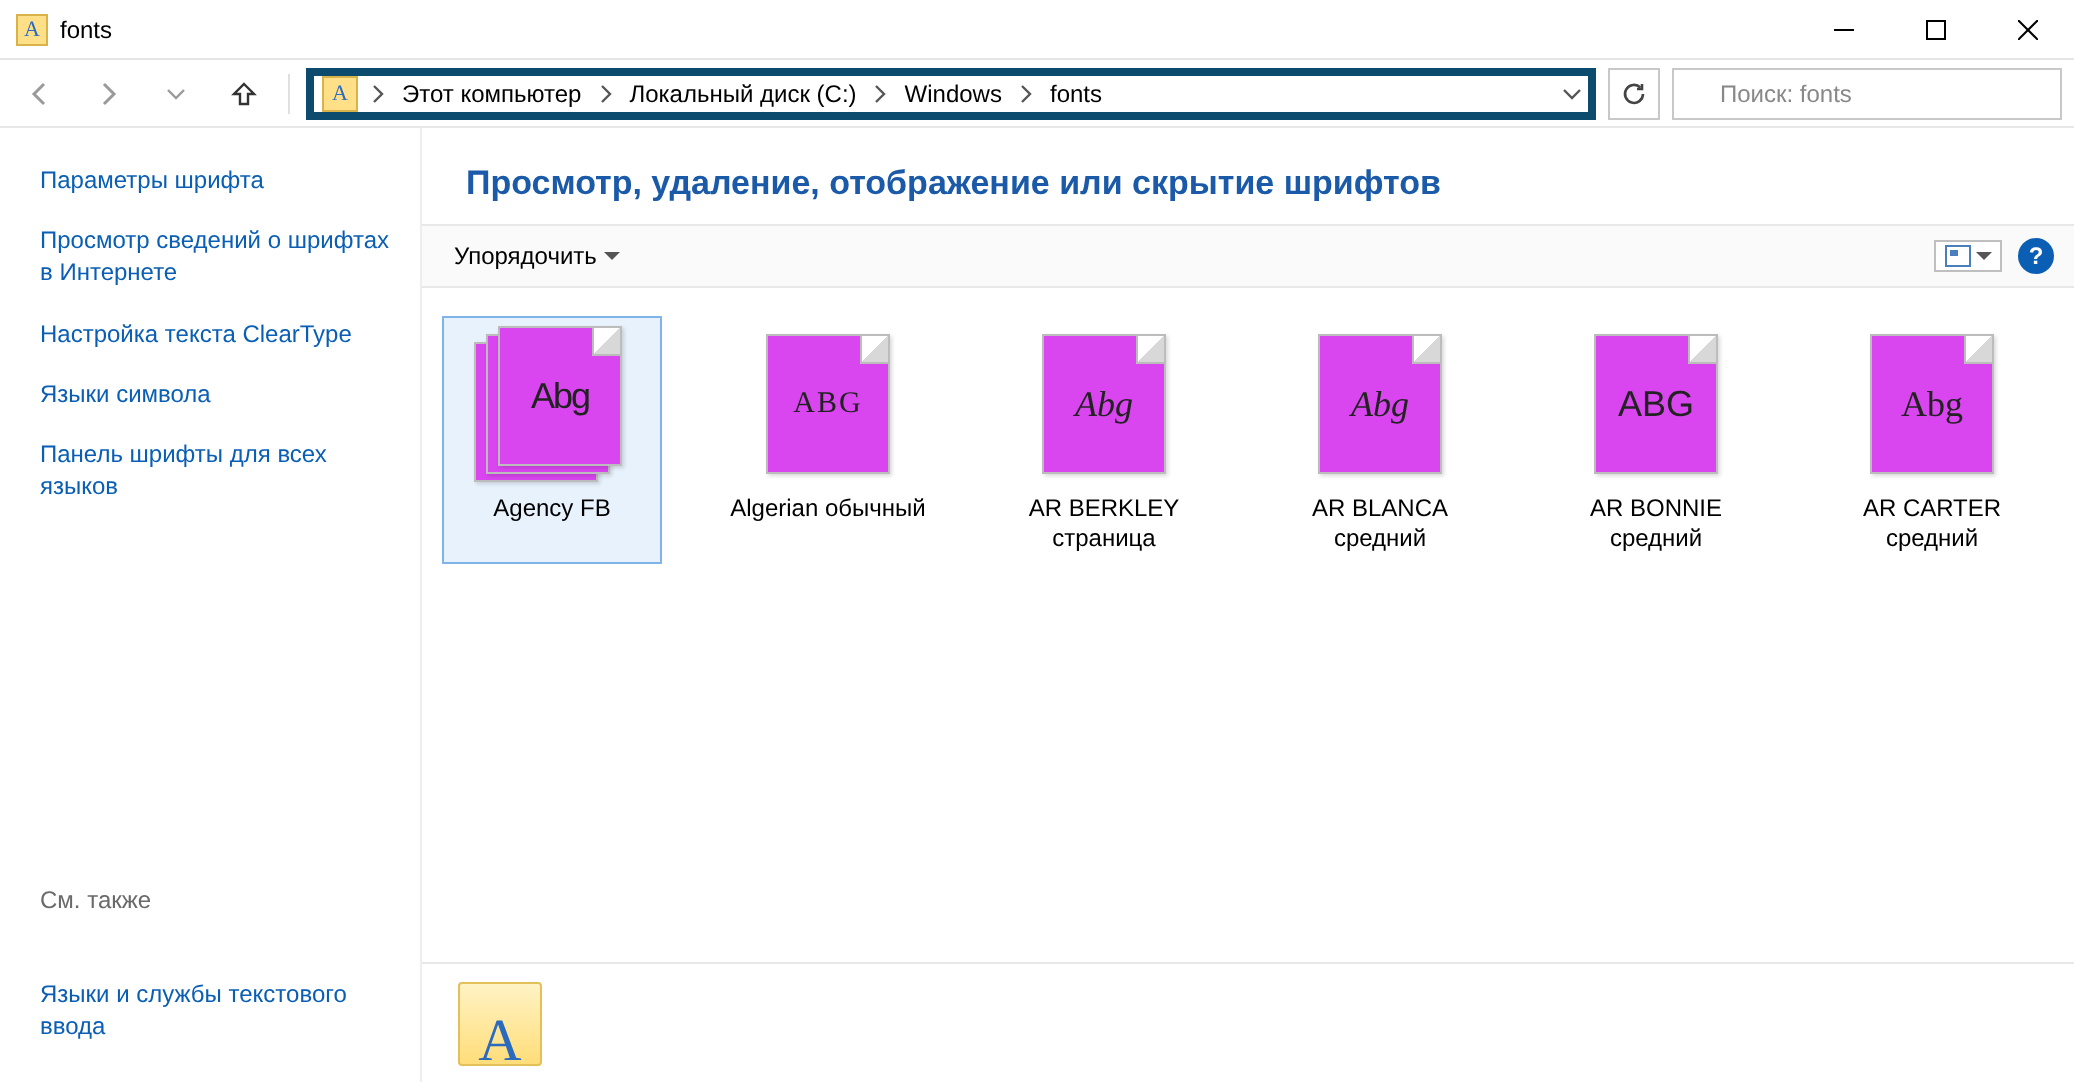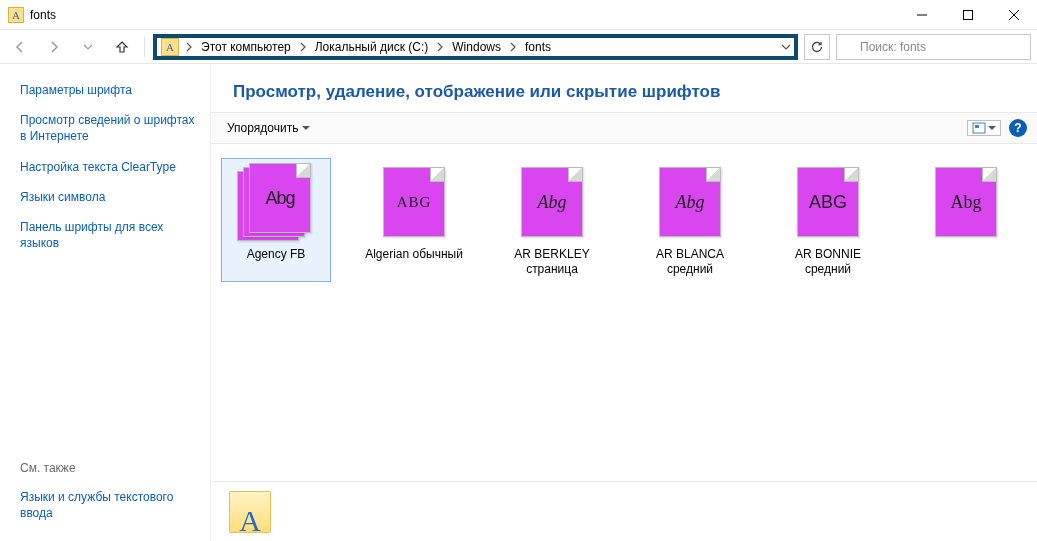--- a/index.html
+++ b/index.html
@@ -22,21 +22,21 @@
 .chev{width:12px;display:flex;align-items:center;justify-content:center;color:#555}
 .addrbox .grow{flex:1}
 .refreshbtn{width:26px;height:26px;border:1px solid #c8c8c8;display:flex;align-items:center;justify-content:center;color:#444}
 .searchbox{width:195px;height:26px;border:1px solid #c8c8c8;display:flex;align-items:center;padding:0 21px;color:#777}
 .searchbox input{border:none;outline:none;flex:1;font-size:12px;color:#333}
 .searchbox input::placeholder{color:#888}
 .body{display:flex;height:calc(541px - 30px - 34px)}
 .sidebar{width:210px;padding:18px 14px 10px 20px;display:flex;flex-direction:column;gap:4px}
 .sidebar .lead{margin-bottom:14px;line-height:1.35}
 .sidebar a{color:#0a5fb5;text-decoration:none;display:block;line-height:1.35;margin-bottom:10px}
-.sidebar .see-also{margin-top:auto;color:#6a6a6a;margin-bottom:10px}
+.sidebar .see-also{margin-top:auto;color:#6a6a6a;margin-bottom:28px}
 .main{flex:1;display:flex;flex-direction:column;border-left:1px solid #eee}
 .main-header{padding:18px 22px 10px 22px}
 .main-header h1{margin:0;font-weight:bold;font-size:17px;color:#1a5aa8}
 .toolbar{height:32px;border-top:1px solid #e8e8e8;border-bottom:1px solid #e8e8e8;display:flex;align-items:center;padding:0 10px;background:#fafafa}
 .toolbar .org{display:flex;align-items:center;gap:4px;padding:2px 6px}
 .toolbar .grow{flex:1}
 .toolbar .rightctl{display:flex;align-items:center;gap:8px}
 .viewbtn{display:flex;align-items:center;gap:2px;border:1px solid #bfbfbf;padding:1px 4px;background:#fff}
 .helpbtn{width:18px;height:18px;border-radius:50%;background:#0a5fb5;color:#fff;display:flex;align-items:center;justify-content:center;font-weight:bold;font-size:12px}
 .content{flex:1;padding:14px 10px;overflow:auto}
@@ -250,20 +250,21 @@
             </div>
             <div class="cap">AR BONNIE средний</div>
           </div>
           <div class="item single">
             <div class="thumb">
               <div class="page f">
                 <div class="fold"></div>
                 <div class="samp carter">Abg</div>
               </div>
             </div>
+            <div class="cap">AR CARTER средний</div>
           </div>
         </div>
     </div>
 
     <div class="footer">
       <div class="big-ico"></div>
     </div>
   </div>
 </div>
 

